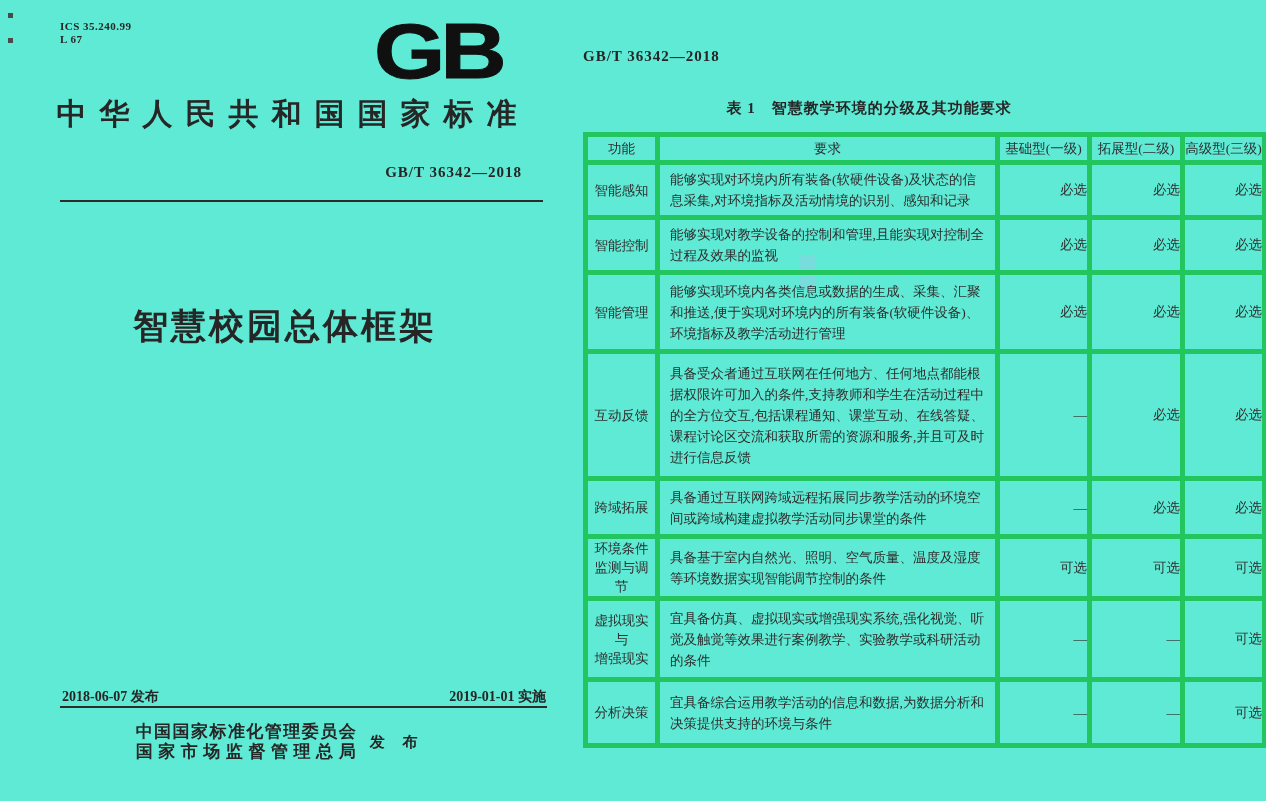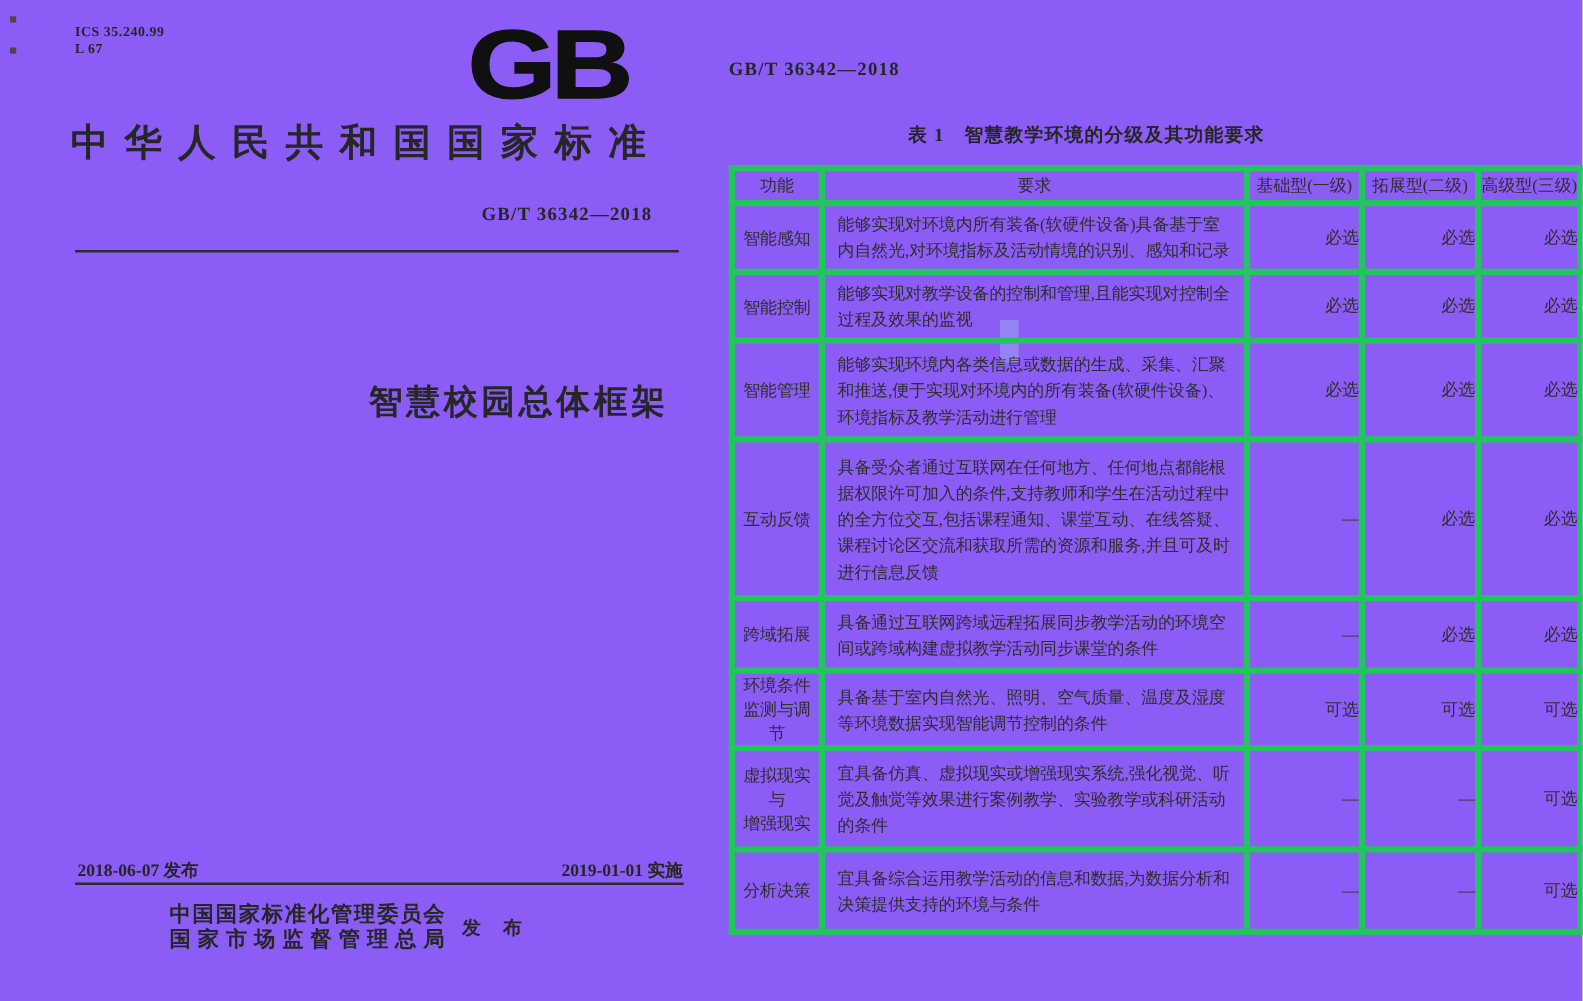--- a/index.html
+++ b/index.html
@@ -1,34 +1,34 @@
 <!DOCTYPE html>
 <html><head>
 <meta charset="utf-8">
 <style>
   * { margin: 0; padding: 0; box-sizing: border-box; }
   html, body { width: 1266px; height: 801px; background: #fdfdfd; overflow: hidden; }
   body { font-family: "Liberation Serif", serif; color: #262626; position: relative; }
 
-  .page { position: absolute; top: 0; height: 801px; background: #8b5cf6; }
+  .page { position: absolute; top: 0; height: 801px; background: #5eead4; }
   #cover-page { left: 0; width: 560px; }
   #content-page { left: 560px; width: 706px; }
 
   .abs { position: absolute; }
 
   
   .ics-block { left: 60px; top: 20px; font-size: 11px; font-weight: bold; line-height: 13px; letter-spacing: .5px; }
   .gb-logo { left: 368px; top: 14px; width: 140px; height: 76px; }
   .national-banner { left: 38px; top: 94px; width: 510px; text-align: center;
       font-size: 30px; font-weight: bold; letter-spacing: 13px; white-space: nowrap; }
   .std-number-cover { left: 280px; top: 164px; width: 242px; text-align: right;
       font-size: 15px; font-weight: bold; letter-spacing: 1px; }
   .rule-top { left: 60px; top: 200px; width: 483px; height: 2px; background: #2c2c2c; }
-  .doc-title { left: 35px; top: 303px; width: 500px; text-align: right;
-      font-family: "Liberation Sans", sans-serif; font-size: 27px; font-weight: 700; letter-spacing: 3px; }
+  .doc-title { left: 35px; top: 303px; width: 500px; text-align: center;
+      font-family: "Liberation Sans", sans-serif; font-size: 35px; font-weight: 700; letter-spacing: 3px; }
   .doc-title-en { left: 35px; top: 361px; width: 500px; text-align: center;
       font-size: 14px; font-weight: bold; }
   .issue-date { left: 62px; top: 688px; font-size: 14px; font-weight: bold; }
   .impl-date { left: 330px; top: 688px; width: 216px; text-align: right; font-size: 14px; font-weight: bold; }
   .rule-bottom { left: 60px; top: 706px; width: 487px; height: 2px; background: #2c2c2c; }
   .publisher-block { left: 0; top: 722px; width: 560px; display: flex; justify-content: center; align-items: center; }
   .publisher-lines { width: 220px; font-size: 17px; font-weight: bold; line-height: 20px; }
   .publisher-lines div { text-align: justify; text-align-last: justify; }
   .publish-label { font-size: 15px; font-weight: bold; letter-spacing: 7px; margin-left: 14px; white-space: nowrap; }
   .speck { position: absolute; background: #4a4a4a; }
@@ -115,21 +115,21 @@
           <th>功能</th>
           <th>要求</th>
           <th>基础型(一级)</th>
           <th>拓展型(二级)</th>
           <th>高级型(三级)</th>
         </tr>
       </thead>
       <tbody>
         <tr style="height:55px">
           <td class="func">智能感知</td>
-          <td class="req">能够实现对环境内所有装备(软硬件设备)具备基于室内自然光,对环境指标及活动情境的识别、感知和记录</td>
+          <td class="req">能够实现对环境内所有装备(软硬件设备)及状态的信息采集,对环境指标及活动情境的识别、感知和记录</td>
           <td class="lvl">必选</td>
           <td class="lvl">必选</td>
           <td class="lvl">必选</td>
         </tr>
         <tr style="height:52px">
           <td class="func">智能控制</td>
           <td class="req">能够实现对教学设备的控制和管理,且能实现对控制全过程及效果的监视</td>
           <td class="lvl">必选</td>
           <td class="lvl">必选</td>
           <td class="lvl">必选</td>

